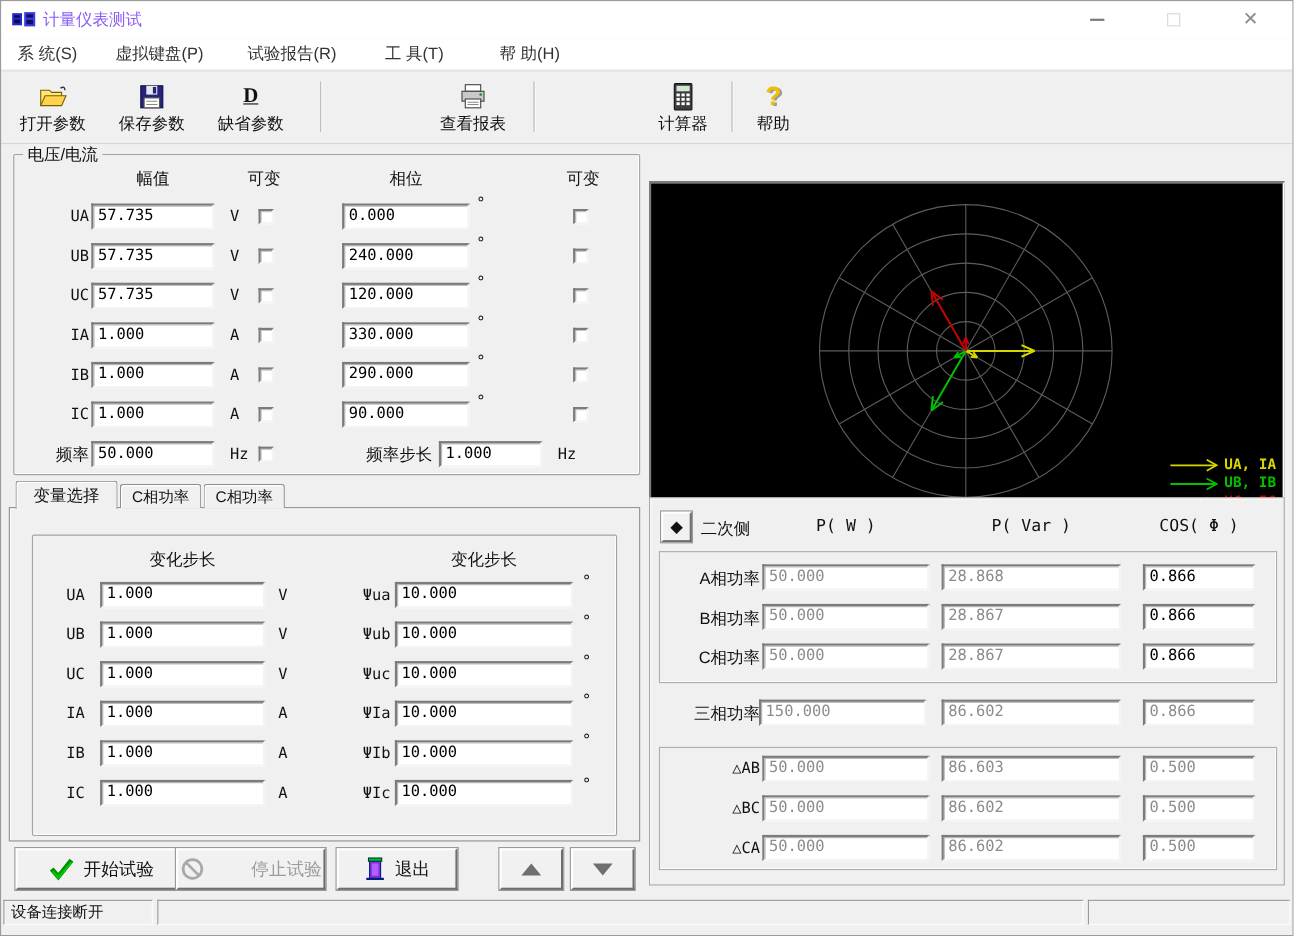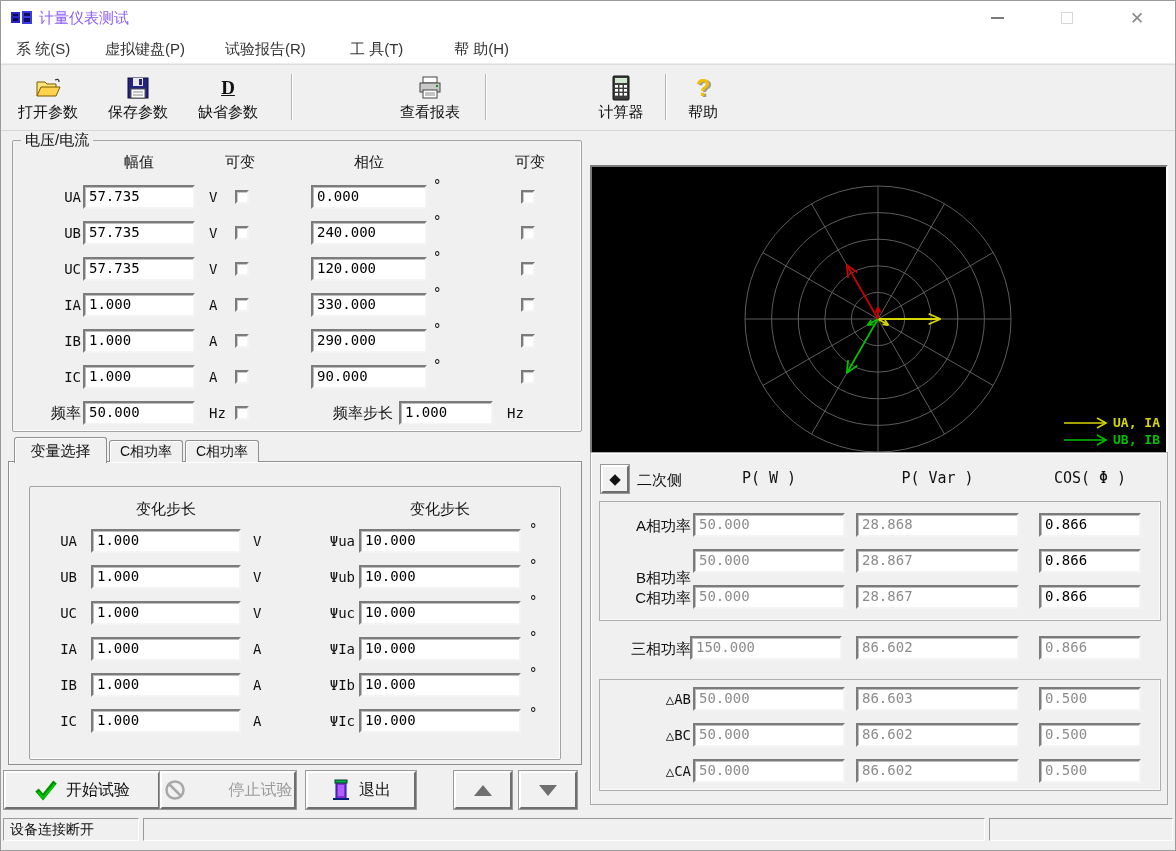--- a/index.html
+++ b/index.html
@@ -271,21 +271,21 @@
   <span class="deg" style="left:520px;top:203px">°</span>
 
   <span class="rowlbl mono" style="left:28px;top:251px;width:40px">IC</span>
   <div class="field" style="left:82px;top:247px;width:150px"><span>1.000</span></div>
   <span class="unit" style="left:244px;top:251px">A</span>
   <span class="rowlbl mono" style="left:300px;top:251px;width:46px">ΨIc</span>
   <div class="field" style="left:350px;top:247px;width:162px"><span>10.000</span></div>
   <span class="deg" style="left:520px;top:243px">°</span>
 </div>
 
-<div class="btn3d action-btn" style="left:4px;width:156px">
+<div class="btn3d action-btn" style="left:14px;width:156px">
   <svg width="24" height="22" viewBox="0 0 24 22">
     <path d="M3 11 l6 7 L21 3" fill="none" stroke="#009000" stroke-width="4.5"></path>
     <path d="M4 13 l5 6 L21 5" fill="none" stroke="#00c800" stroke-width="2"></path>
   </svg>
   <span>开始试验</span>
 </div>
 <div class="btn3d action-btn disabled" style="left:160px;width:136px">
   <svg width="22" height="22" viewBox="0 0 22 22">
     <circle cx="11" cy="11" r="8.5" fill="none" stroke="#a8a8a8" stroke-width="2.5"></circle>
     <line x1="5" y1="5" x2="17" y2="17" stroke="#a8a8a8" stroke-width="2.5"></line>
@@ -378,21 +378,21 @@
   <span class="colhdr" style="left:265px;width:163px">P( Var )</span>
   <span class="colhdr" style="left:448px;width:102px">COS( Φ )</span>
 
   <div class="res-box" style="top:48px;height:120px"></div>
 
   <span class="res-lbl" style="top:64px">A相功率</span>
   <div class="field dis" style="left:102px;top:60px;width:152px"><span>50.000</span></div>
   <div class="field dis" style="left:265px;top:60px;width:163px"><span>28.868</span></div>
   <div class="field" style="left:448px;top:60px;width:102px"><span>0.866</span></div>
 
-  <span class="res-lbl" style="top:116px">B相功率</span>
+  <span class="res-lbl" style="top:100px">B相功率</span>
   <div class="field dis" style="left:102px;top:96px;width:152px"><span>50.000</span></div>
   <div class="field dis" style="left:265px;top:96px;width:163px"><span>28.867</span></div>
   <div class="field" style="left:448px;top:96px;width:102px"><span>0.866</span></div>
 
   <span class="res-lbl" style="top:136px">C相功率</span>
   <div class="field dis" style="left:102px;top:132px;width:152px"><span>50.000</span></div>
   <div class="field dis" style="left:265px;top:132px;width:163px"><span>28.867</span></div>
   <div class="field" style="left:448px;top:132px;width:102px"><span>0.866</span></div>
 
   <span class="res-lbl" style="top:187px">三相功率</span>

